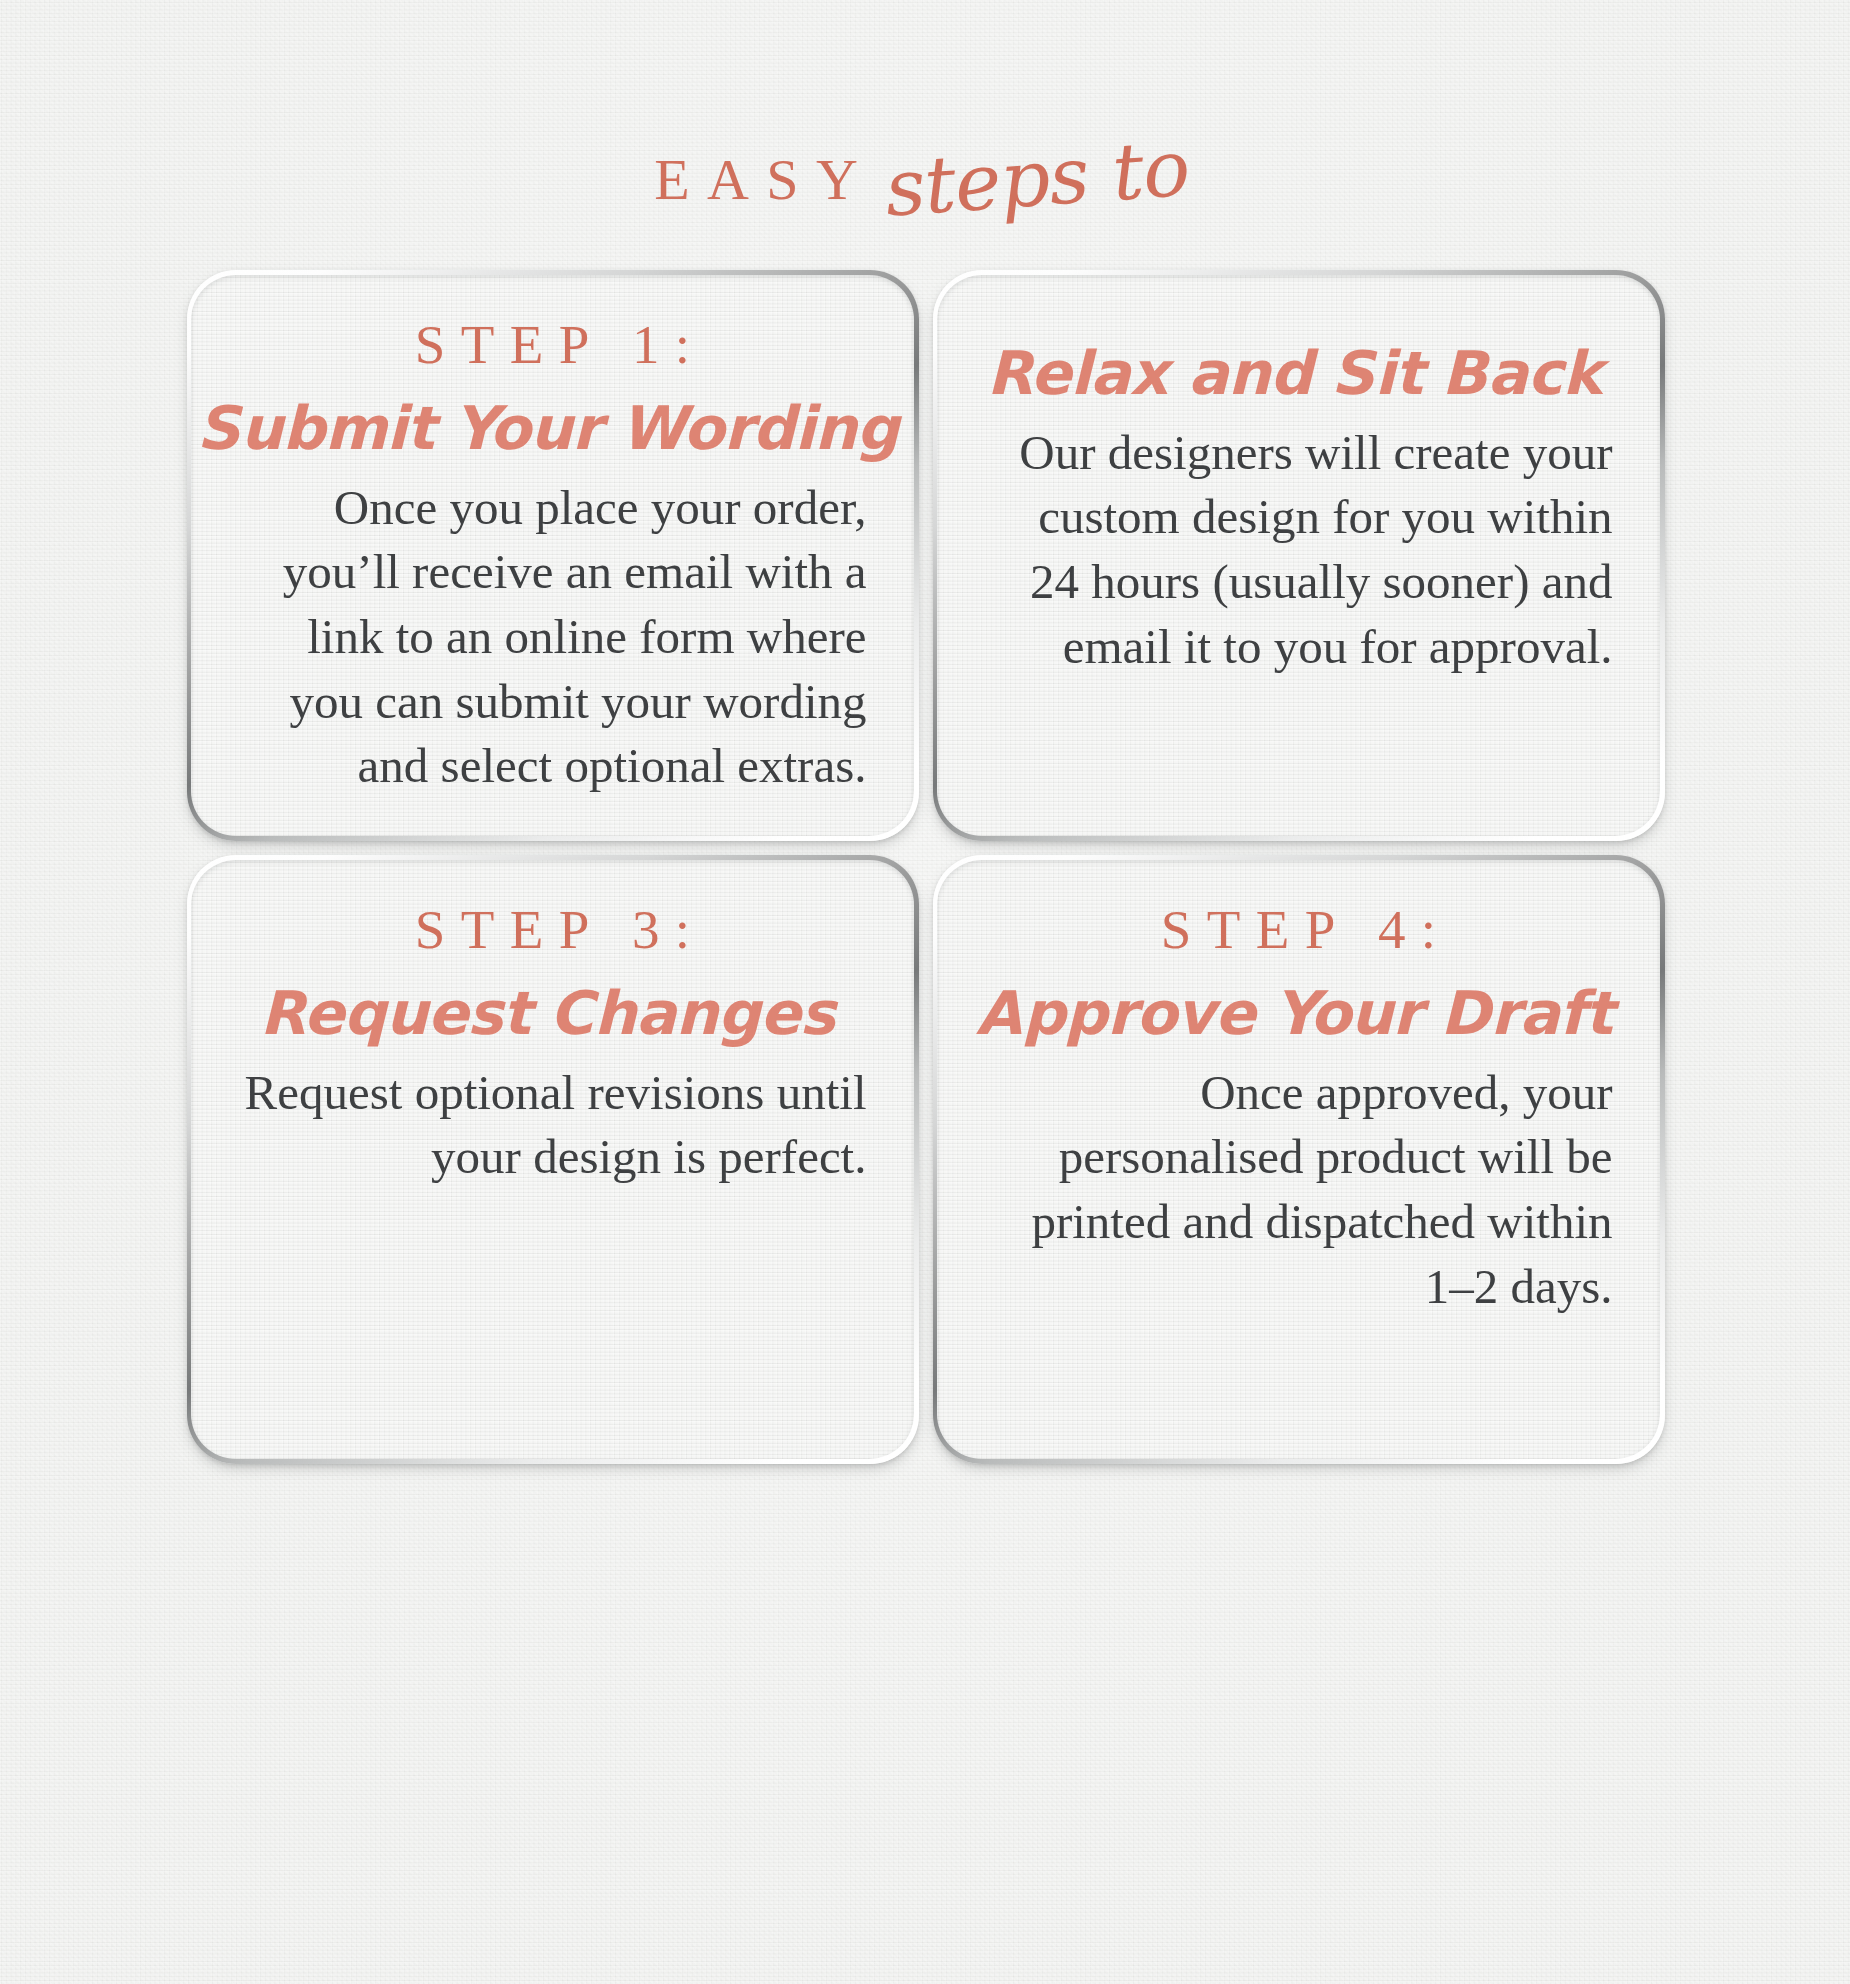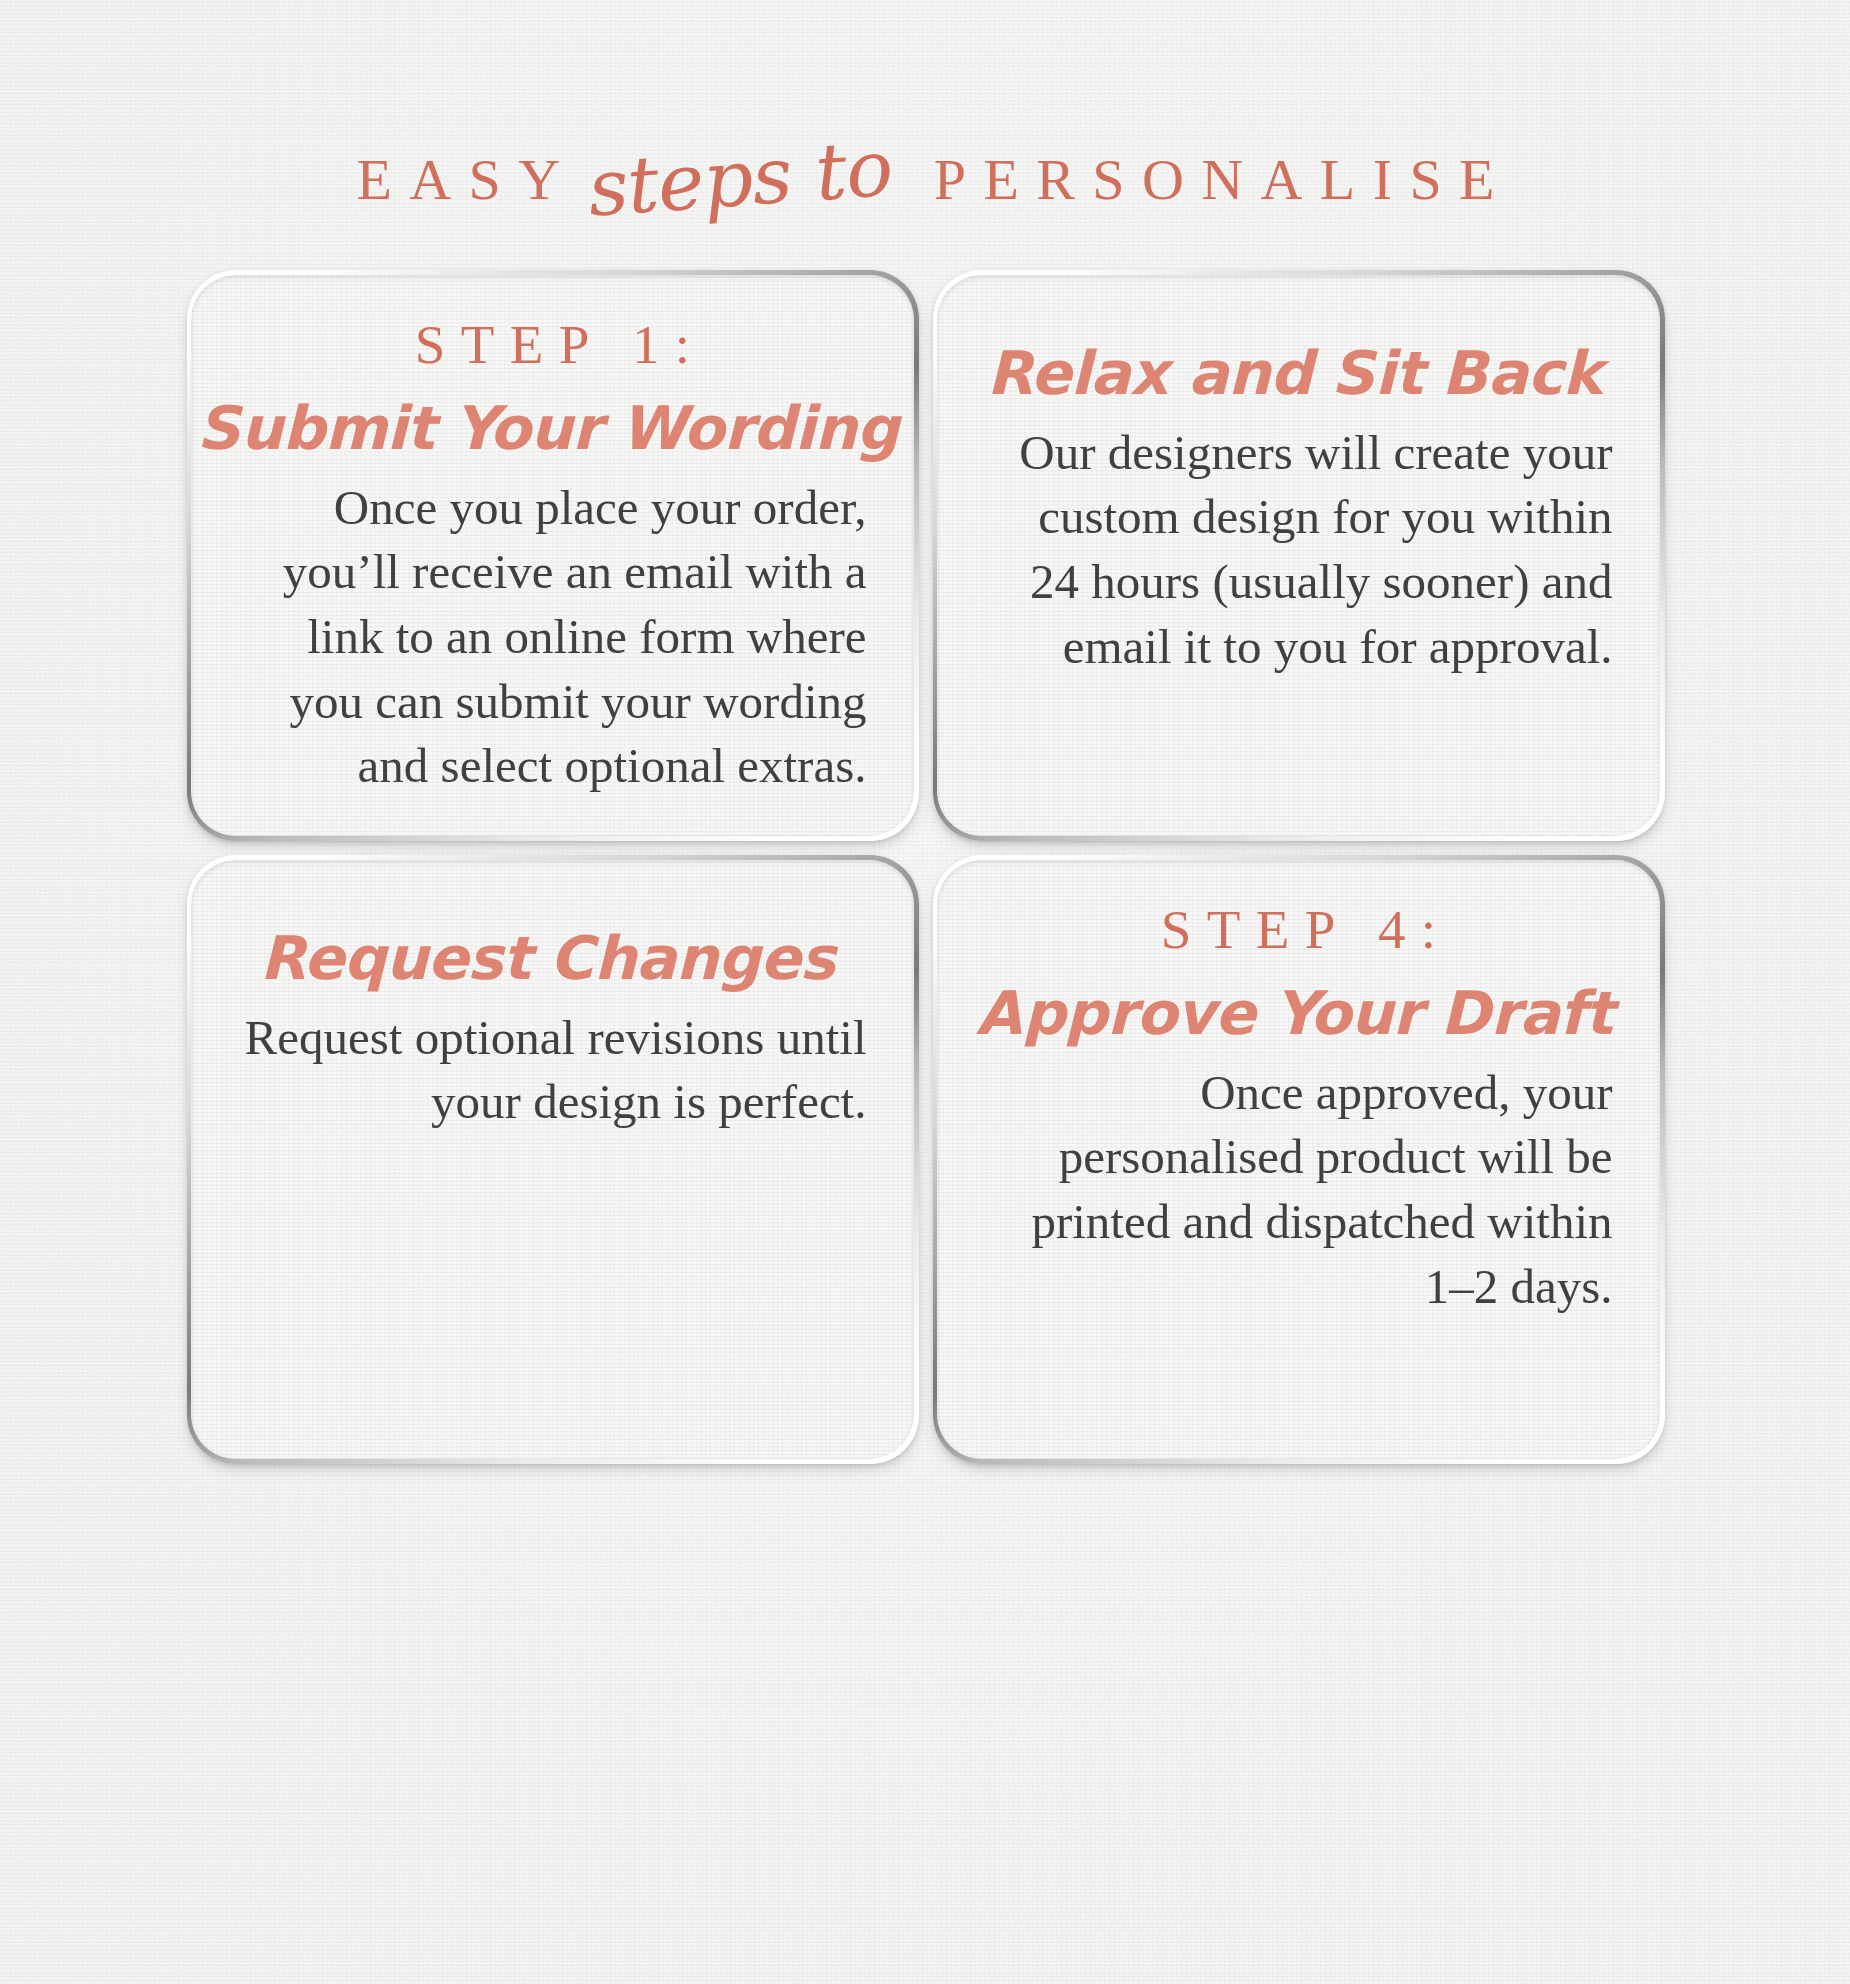--- a/index.html
+++ b/index.html
@@ -199,21 +199,20 @@
 </head>
 <body>
 
 <div id="paper-texture"></div>
 
 <div id="page">
 
   <h1 id="headline">
     <span class="head-serif">EASY</span>
     <span class="head-script">steps to</span>
-    <span class="head-serif">PERSONALISE</span>
   </h1>
 
   <div id="cards-grid">
 
     <div class="card">
       <div class="card-inner">
         <div class="step-label">STEP 1:</div>
         <div class="step-script">Submit Your Wording</div>
         <p class="step-body">Once you place your order, you’ll receive an email with a link to an online form where you can submit your wording and select optional extras.</p>
       </div>
@@ -221,20 +220,21 @@
 
     <div class="card">
       <div class="card-inner">
         <div class="step-script">Relax and Sit Back</div>
         <p class="step-body">Our designers will create your custom design for you within 24 hours (usually sooner) and email it to you for approval.</p>
       </div>
     </div>
 
     <div class="card row2">
       <div class="card-inner">
+        <div class="step-label">STEP 3:</div>
         <div class="step-script">Request Changes</div>
         <p class="step-body">Request optional revisions until your design is perfect.</p>
       </div>
     </div>
 
     <div class="card row2">
       <div class="card-inner">
         <div class="step-label">STEP 4:</div>
         <div class="step-script">Approve Your Draft</div>
         <p class="step-body">Once approved, your personalised product will be printed and dispatched within 1–2 days.</p>

